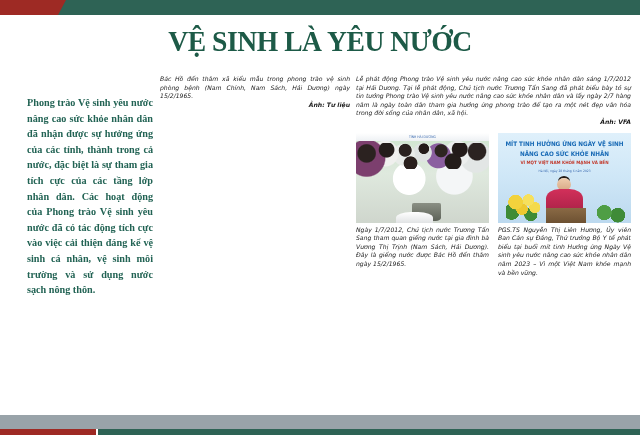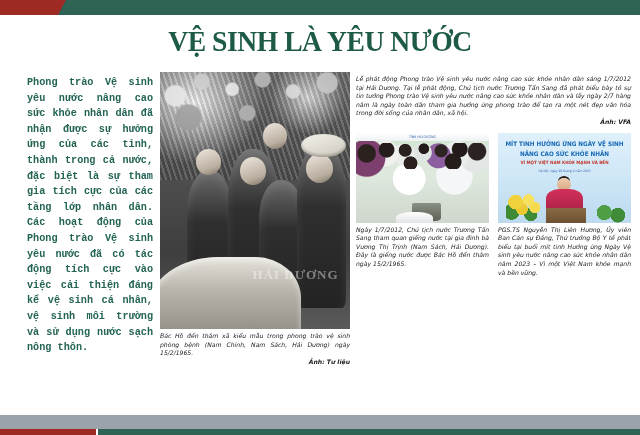--- a/index.html
+++ b/index.html
@@ -110,28 +110,29 @@
     height: 338px;
   }
 
   .col-left {
     position: absolute;
     left: 27px;
     top: 3px;
     width: 126px;
   }
   .lead-text {
-    font-family: Liberation Mono, monospace;
+    font-family: Liberation Serif, serif;
     font-size: 10.2px;
     line-height: 15.6px;
     color: #226354;
     font-weight: bold;
     text-align: justify;
     text-justify: inter-word;
     hyphens: none;
+    margin-top: 20px;
   }
 
   .col-mid {
     position: absolute;
     left: 160px;
     top: 0px;
     width: 190px;
   }
   .photo {
     position: relative;
@@ -443,34 +444,20 @@
 
 <div class="title">VỆ SINH LÀ YÊU NƯỚC</div>
 
 <div class="content">
 
   <div class="col-left">
     <div class="lead-text">Phong trào Vệ sinh yêu nước nâng cao sức khỏe nhân dân đã nhận được sự hưởng ứng của các tỉnh, thành trong cả nước, đặc biệt là sự tham gia tích cực của các tầng lớp nhân dân. Các hoạt động của Phong trào Vệ sinh yêu nước đã có tác động tích cực vào việc cải thiện đáng kể vệ sinh cá nhân, vệ sinh môi trường và sử dụng nước sạch nông thôn.</div>
   </div>
 
   <div class="col-mid">
-    <div class="photo photo-main ph-hist">
-      <div class="foliage"></div>
-      <div class="figure" style="left:14%;  width:24%; height:54%;"></div>
-      <div class="head" style="left:19%;  top:30%; width:13%; height:10%;"></div>
-      <div class="figure" style="left:36%;  width:26%; height:62%;"></div>
-      <div class="head" style="left:42%;  top:33%; width:14%; height:11%;"></div>
-      <div class="figure" style="left:52%;  width:24%; height:50%;"></div>
-      <div class="head" style="left:54%;  top:20%; width:13%; height:10%;"></div>
-      <div class="figure" style="left:72%;  width:26%; height:64%;"></div>
-      <div class="head" style="left:77%;  top:32%; width:14%; height:11%;"></div>
-      <div class="hat" style="left:74%;  top:24%; width:24%; height:9%;"></div>
-      <div class="well"></div>
-      <div class="wm">HẢI DƯƠNG</div>
-    </div>
     <div class="cap">
       <span>Bác Hồ đến thăm xã kiểu mẫu trong phong trào vệ sinh phòng bệnh (Nam Chính, Nam Sách, Hải Dương) ngày 15/2/1965.</span>
       <span class="credit">Ảnh: Tư liệu</span>
     </div>
   </div>
 
   <div class="col-right">
 
     <div class="cap">
       <span>Lễ phát động Phong trào Vệ sinh yêu nước nâng cao sức khỏe nhân dân sáng 1/7/2012 tại Hải Dương. Tại lễ phát động, Chủ tịch nước Trương Tấn Sang đã phát biểu bày tỏ sự tin tưởng Phong trào Vệ sinh yêu nước nâng cao sức khỏe nhân dân và lấy ngày 2/7 hàng năm là ngày toàn dân tham gia hưởng ứng phong trào để tạo ra một nét đẹp văn hóa trong đời sống của nhân dân, xã hội.</span>

